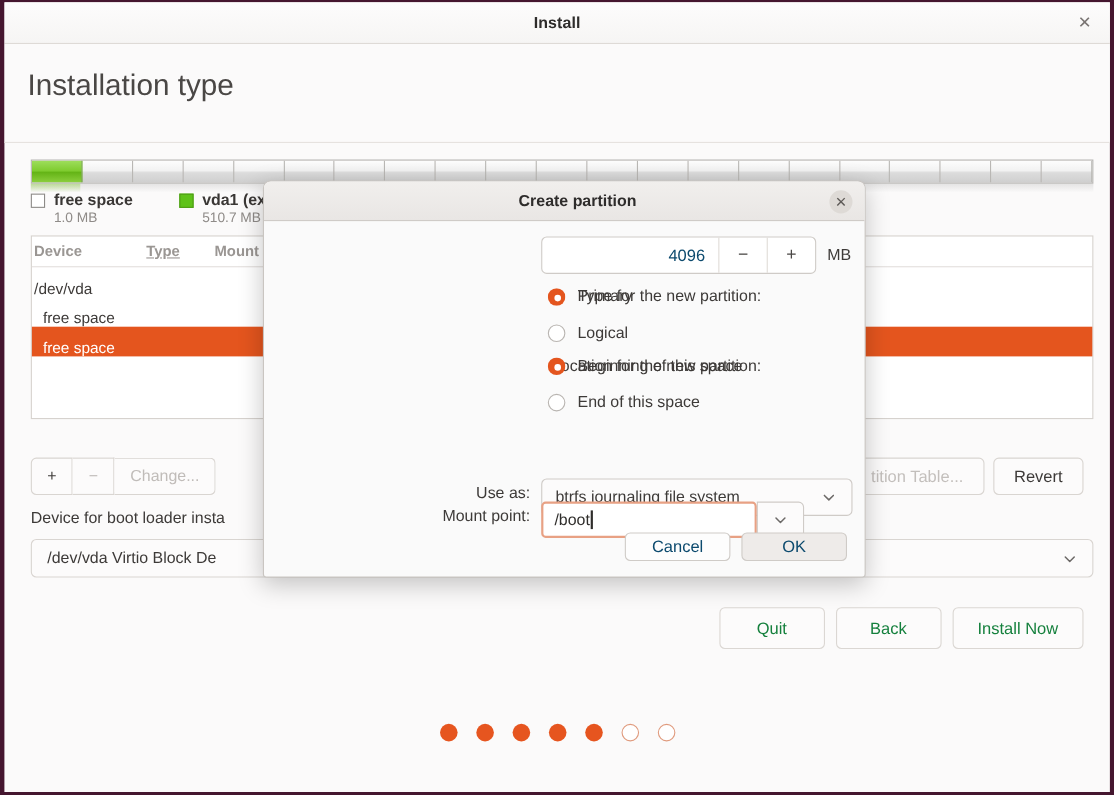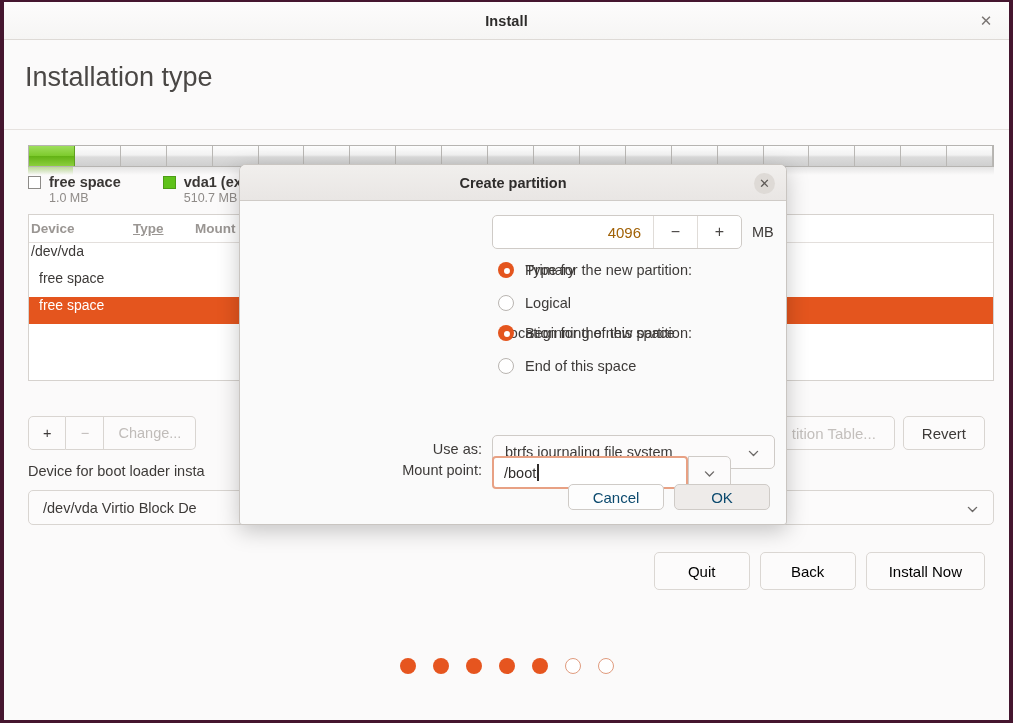--- a/index.html
+++ b/index.html
@@ -175,21 +175,21 @@
   .col-device { width: 100px; }
   .col-type   { width: 60px; text-decoration: underline; }
   .col-mount  { width: 130px; }
   .col-format { width: 90px; }
   .col-size   { width: 110px; }
   .col-used   { width: 110px; }
   .col-system { width: 140px; }
   .tbl-row {
     height: 27px;
     display: flex;
-    align-items: flex-start;
+    align-items: flex-end;
     font-size: 14px;
     color: #3d3a38;
   }
   .tbl-row .cell { padding-left: 2px; overflow: hidden; white-space: nowrap; }
   .tbl-row.indent .cell:first-child { padding-left: 10px; }
   .tbl-row.selected {
     background: #e4551e;
     color: #ffffff;
   }
 
@@ -280,21 +280,21 @@
     display: flex;
   }
   .nav-btn {
     height: 38px;
     padding: 0 22px;
     min-width: 96px;
     background: #fcfbfb;
     border: 1px solid #dbd7d3;
     border-radius: 5px;
     font-size: 15px;
-    color: #000000;
+    color: #15803d;
     display: flex;
     align-items: center;
     justify-content: center;
     box-sizing: border-box;
     cursor: pointer;
   }
   .nav-btn + .nav-btn { margin-left: 10px; }
 
   
   #dots {
@@ -328,21 +328,21 @@
   }
   #dlg-titlebar {
     height: 36px;
     background: linear-gradient(#f1efed, #e9e6e4);
     border-bottom: 1px solid #cfcbc7;
     position: relative;
     box-sizing: border-box;
   }
   #dlg-title {
     position: absolute;
-    left: 0; top: 10px;
+    left: 12px; top: 10px;
     width: 100%;
     text-align: center;
     font-size: 14.5px;
     font-weight: bold;
     color: #2e2c2b;
   }
   #dlg-close {
     position: absolute;
     right: 11px; top: 8px;
     width: 21px; height: 21px;
@@ -378,21 +378,21 @@
     border-radius: 5px;
     box-sizing: border-box;
     display: flex;
     align-items: center;
   }
   #size-value {
     flex: 1;
     text-align: right;
     padding-right: 12px;
     font-size: 15px;
-    color: #a16207;
+    color: #0c4a6e;
   }
   .spin-btn {
     width: 44px;
     height: 100%;
     border-left: 1px solid #e0dcd8;
     display: flex;
     align-items: center;
     justify-content: center;
     font-size: 16px;
     color: #4a4745;

